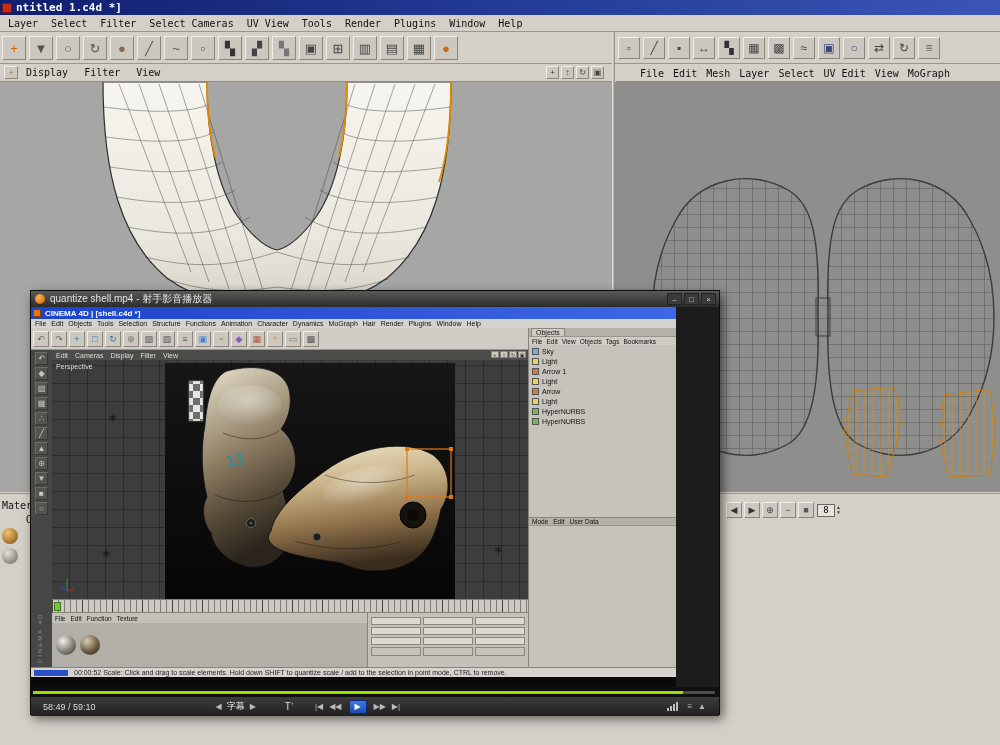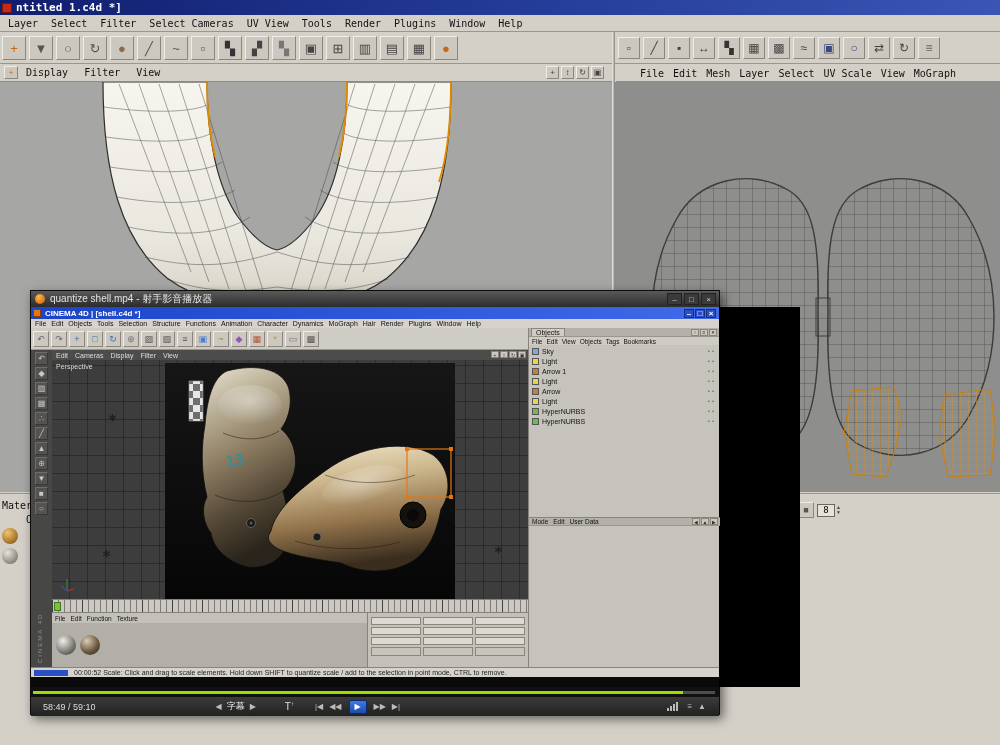--- a/index.html
+++ b/index.html
@@ -40,21 +40,21 @@
 #tex-toolbar{left:726px;top:8px;display:flex;align-items:center}
 #tex-num{width:18px;height:13px;background:#e6e3dc;border:1px solid #6a675f;font-size:9px;display:inline-flex;align-items:center;justify-content:center;margin:0 1px}
 .spin{display:inline-flex;flex-direction:column;font-size:5px;line-height:5px;color:#444}
 
 #player{left:30px;top:290px;width:690px;height:425px;background:#1c1c1c;border:1px solid #0c0c0c;box-shadow:3px 4px 10px rgba(0,0,0,.55);z-index:50}
 #pw-titlebar{left:0;top:0;width:688px;height:16px;background:linear-gradient(#595959,#2c2c2c);display:flex;align-items:center}
 #pw-titlebar .pw-ic{width:10px;height:10px;border-radius:50%;background:radial-gradient(circle at 35% 30%,#ffb24a,#c8600a);margin:0 5px 0 4px}
 #pw-titlebar .pw-title{color:#e4e4e4;font-size:10px}
 .pw-btns{margin-left:auto;display:flex;margin-right:3px}
 .pw-btn{width:15px;height:12px;display:inline-flex;align-items:center;justify-content:center;color:#ccc;font-size:8px;background:#3a3a3a;border:1px solid #222;margin-left:2px}
-#pw-video{left:0;top:16px;width:769px;height:380px;background:#000;overflow:hidden}
+#pw-video{left:0;top:16px;width:645px;height:380px;background:#000;overflow:hidden}
 
 #c4d-title{left:0;top:0;width:688px;height:12px;background:linear-gradient(90deg,#1c44c8,#3f6ae8);display:flex;align-items:center}
 #c4d-title .c4d-ic{width:8px;height:8px;background:#e07818;border:1px solid #903f00;margin:0 4px 0 2px}
 #c4d-title span{color:#fff;font-size:8px;font-weight:bold}
 .c4d-btn{width:10px;height:9px;display:inline-flex;align-items:center;justify-content:center;color:#fff;font-size:6px;background:#2a50c8;border:1px solid #12307e;margin-left:1px}
 #c4d-menubar{left:0;top:12px;width:688px;height:9px;background:#d6d3ce;padding-left:4px}
 #c4d-menubar .menu-item{margin-right:5px;font-size:7px;color:#111}
 #c4d-toolbar{left:0;top:21px;width:497px;height:22px;background:#cfccc6;border-bottom:1px solid #9a968c;display:flex;align-items:center;padding-left:2px}
 #c4d-leftcol{left:0;top:43px;width:21px;height:317px;background:#474745;display:flex;flex-direction:column;align-items:center;padding-top:2px}
 .ic11{width:13px;height:13px;display:inline-flex;align-items:center;justify-content:center;font-size:8px;margin-bottom:2px;background:#55534f;border:1px solid;border-color:#6e6c68 #393835 #393835 #6e6c68;color:#c8c8c4}
@@ -224,21 +224,21 @@
   </div>
 
   <div class="abs" id="vdiv1"></div>
 
   <div class="abs menu-row mono" id="uv-menubar">
       <span class="menu-item">File</span>
       <span class="menu-item">Edit</span>
       <span class="menu-item">Mesh</span>
       <span class="menu-item">Layer</span>
       <span class="menu-item">Select</span>
-      <span class="menu-item">UV Scale</span>
+      <span class="menu-item">UV Edit</span>
       <span class="menu-item">View</span>
       <span class="menu-item">MoGraph</span>
     </div>
 
   <div class="abs" id="uv-viewport">
     <svg class="abs" style="left:34px;top:80px" width="350" height="310" viewBox="0 0 350 310">
       <defs>
         <pattern id="uvg" width="13" height="13" patternUnits="userSpaceOnUse">
           <path d="M13 0 H0 V13" fill="none" stroke="#4e4e4e" stroke-width="0.8"></path>
         </pattern>

